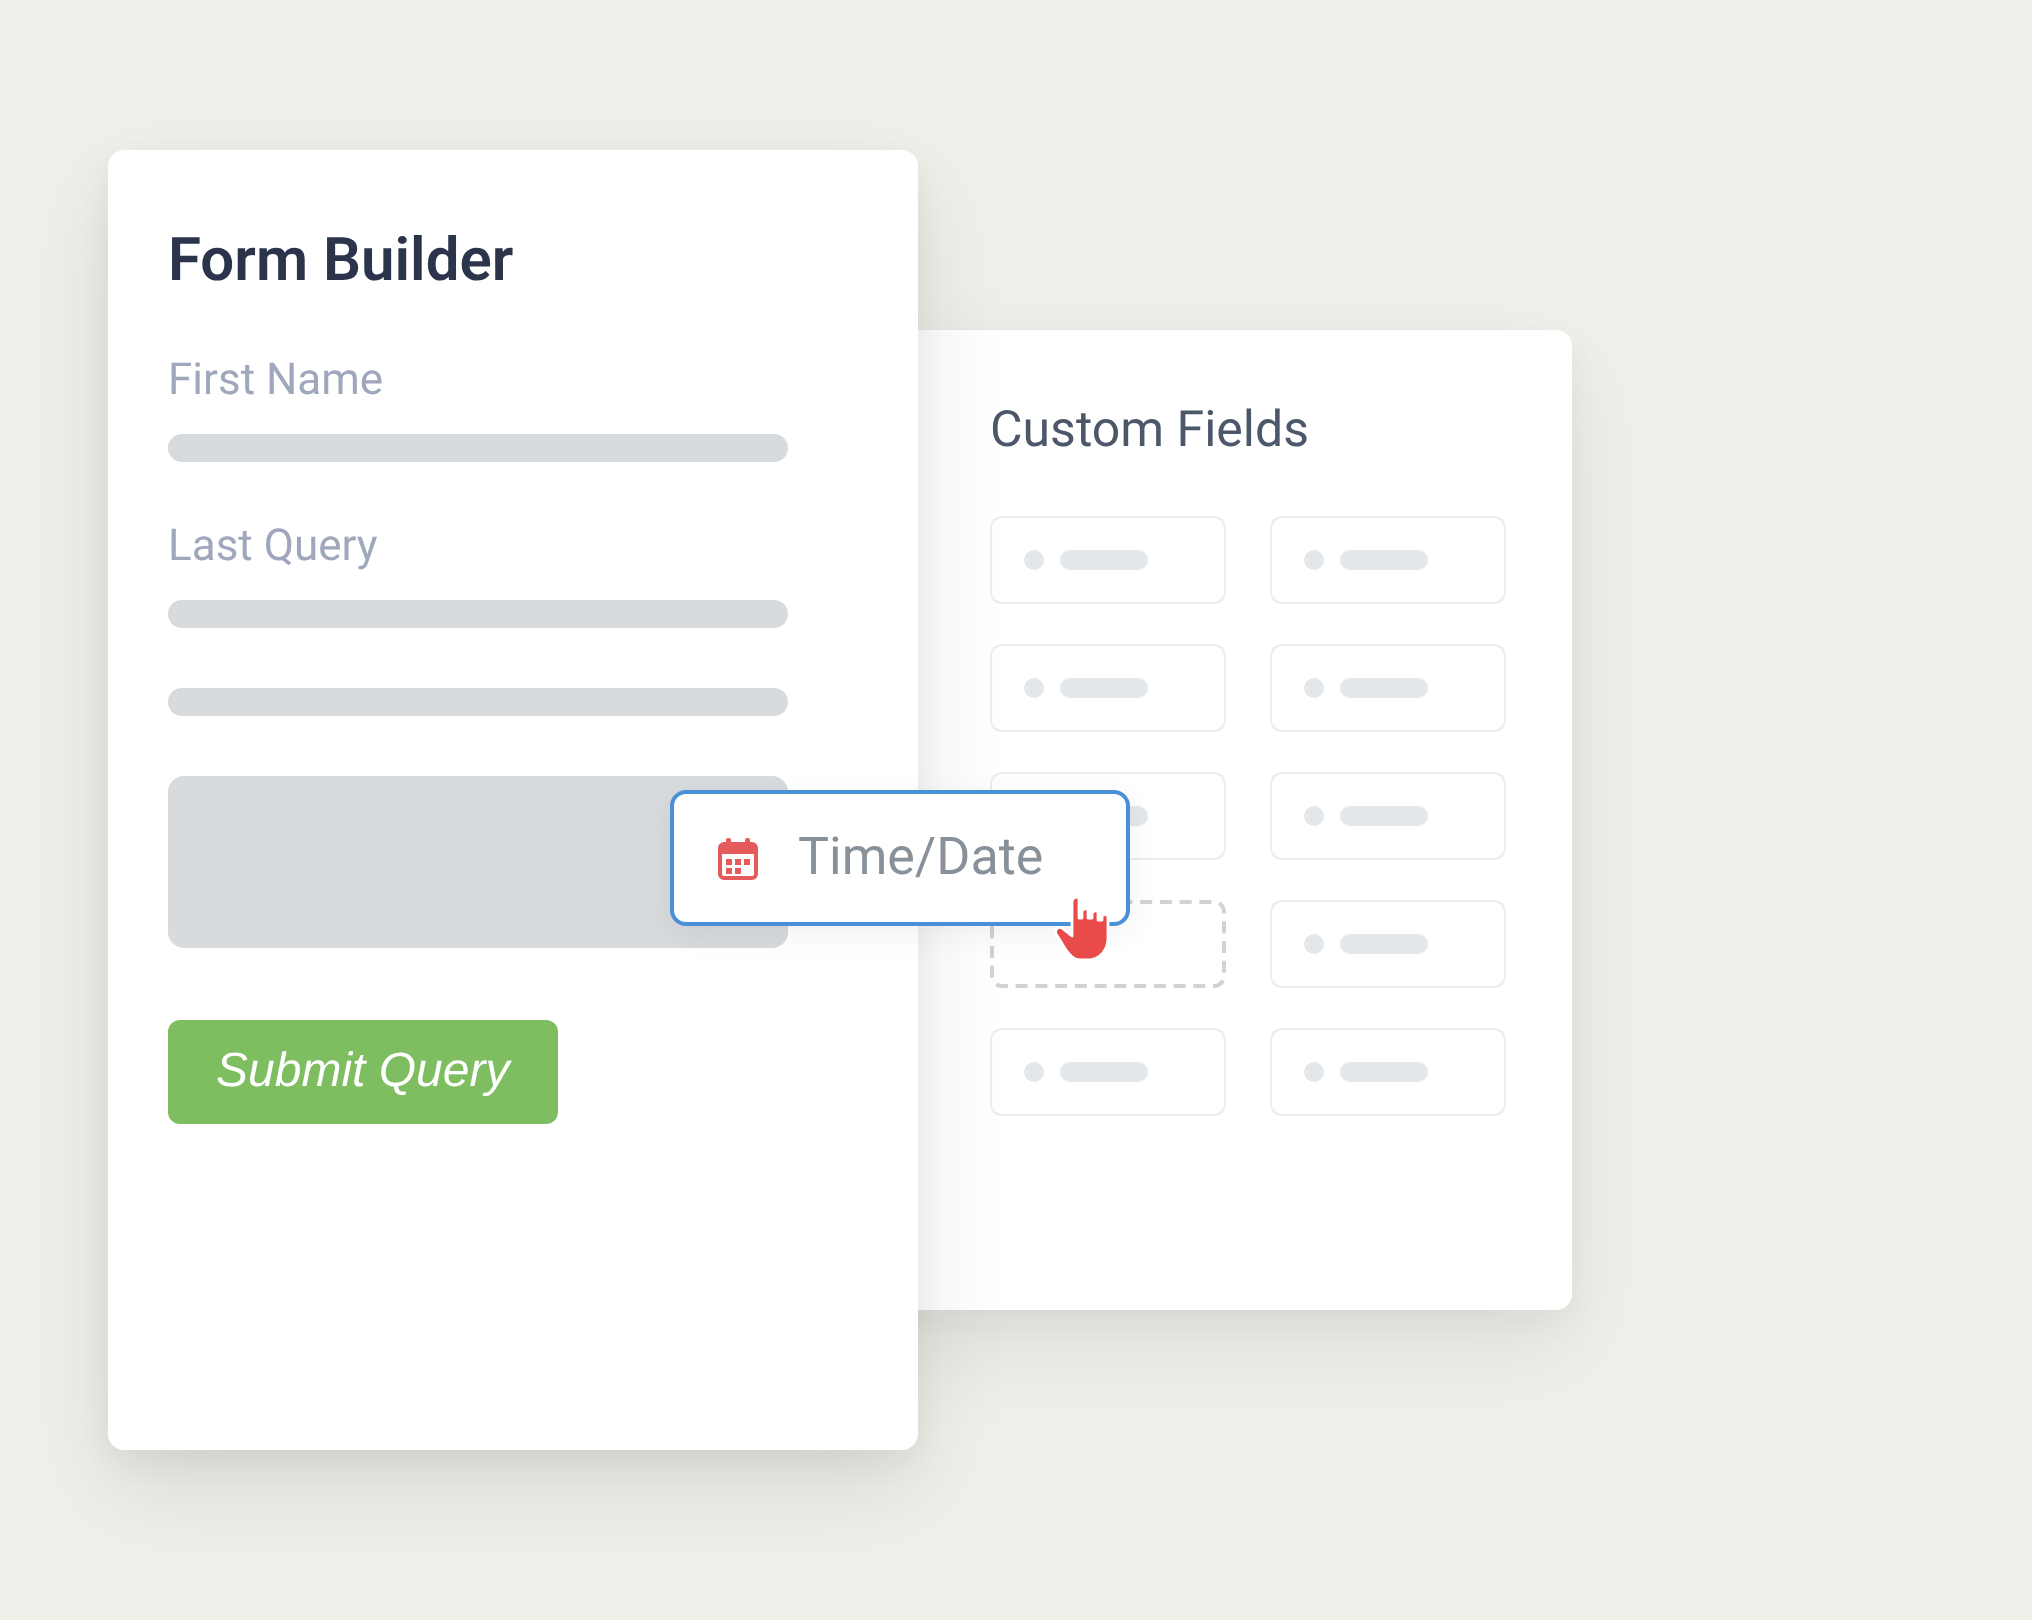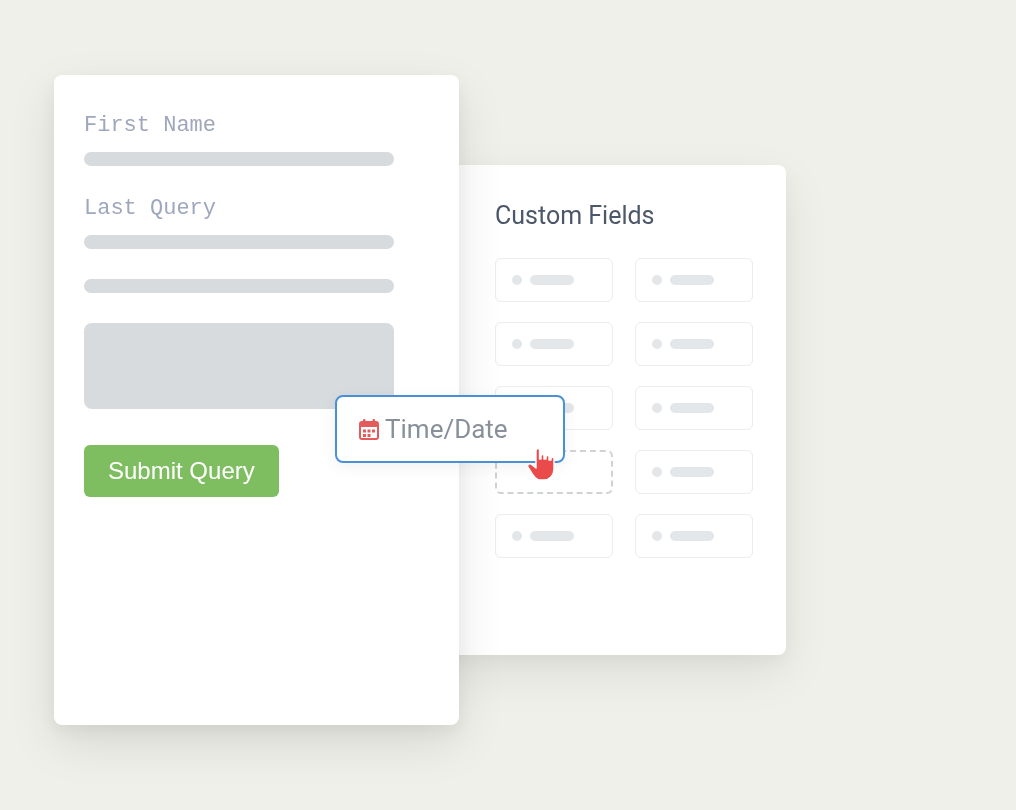--- a/index.html
+++ b/index.html
@@ -34,21 +34,20 @@
       font-weight: 600;
       font-size: 30px;
       margin-bottom: 30px;
     }
     .label {
       color: #9fa7bd;
       font-size: 22px;
       font-weight: 400;
       margin-bottom: 14px;
       display: block;
-      font-family: Liberation Mono, monospace;
     }
     .input-line {
       width: 310px;
       height: 14px;
       background: #d8dbde;
       border-radius: 7px;
       margin-bottom: 30px;
     }
     .textarea-box {
       width: 310px;
@@ -59,20 +58,21 @@
     }
     .submit-btn {
       background: #7ebe60;
       color: #fff;
       border: none;
       border-radius: 6px;
       font-size: 24px;
       font-weight: 400;
       padding: 12px 24px;
       cursor: pointer;
+      font-style: italic;
     }
     .custom-panel {
       position: absolute;
       left: 441px;
       top: 165px;
       width: 345px;
       height: 490px;
       background: #fff;
       border-radius: 8px;
       box-shadow: 0 18px 48px rgba(0,0,0,0.08), 0 6px 16px rgba(0,0,0,0.04);
@@ -121,21 +121,21 @@
       left: 335px;
       top: 395px;
       width: 230px;
       height: 68px;
       background: #fff;
       border: 2px solid #4a90d9;
       border-radius: 8px;
       display: flex;
       align-items: center;
       padding: 0 20px;
-      gap: 4px;
+      gap: 18px;
       z-index: 3;
       box-shadow: 0 4px 16px rgba(0,0,0,0.06);
     }
     .drag-chip .chip-label {
       color: #889099;
       font-size: 26px;
       font-weight: 400;
     }
     .cal-icon {
       width: 24px;
@@ -195,20 +195,21 @@
         <span class="bar"></span>
       </div>
       <div class="field-item">
         <span class="dot"></span>
         <span class="bar"></span>
       </div>
     </div>
   </div>
 
   <div class="form-panel">
+    <h2>Form Builder</h2>
 
     <span class="label">First Name</span>
     <div class="input-line"></div>
 
     <span class="label">Last Query</span>
     <div class="input-line"></div>
 
     <div class="input-line"></div>
 
     <div class="textarea-box"></div>

